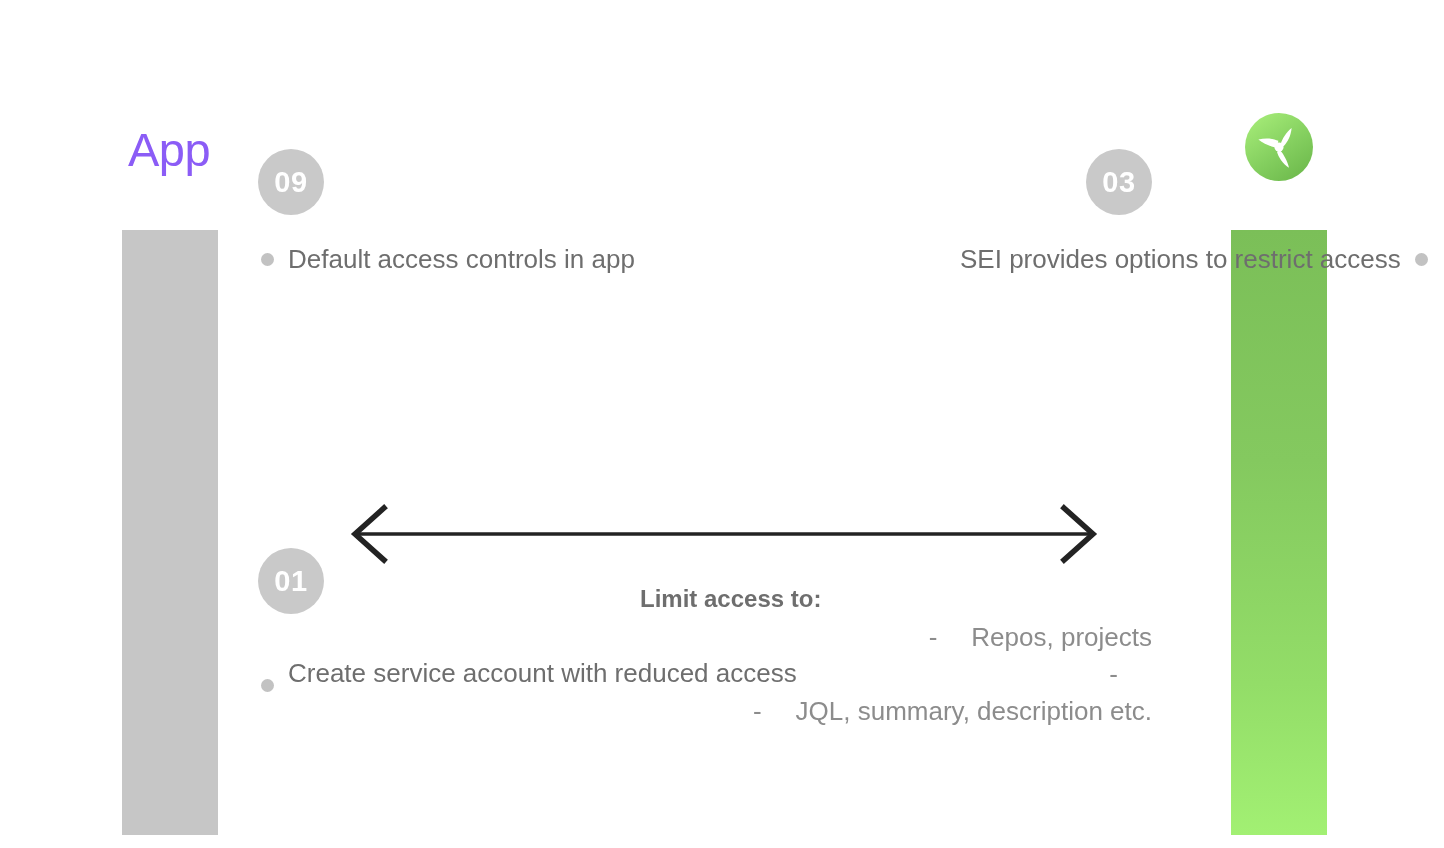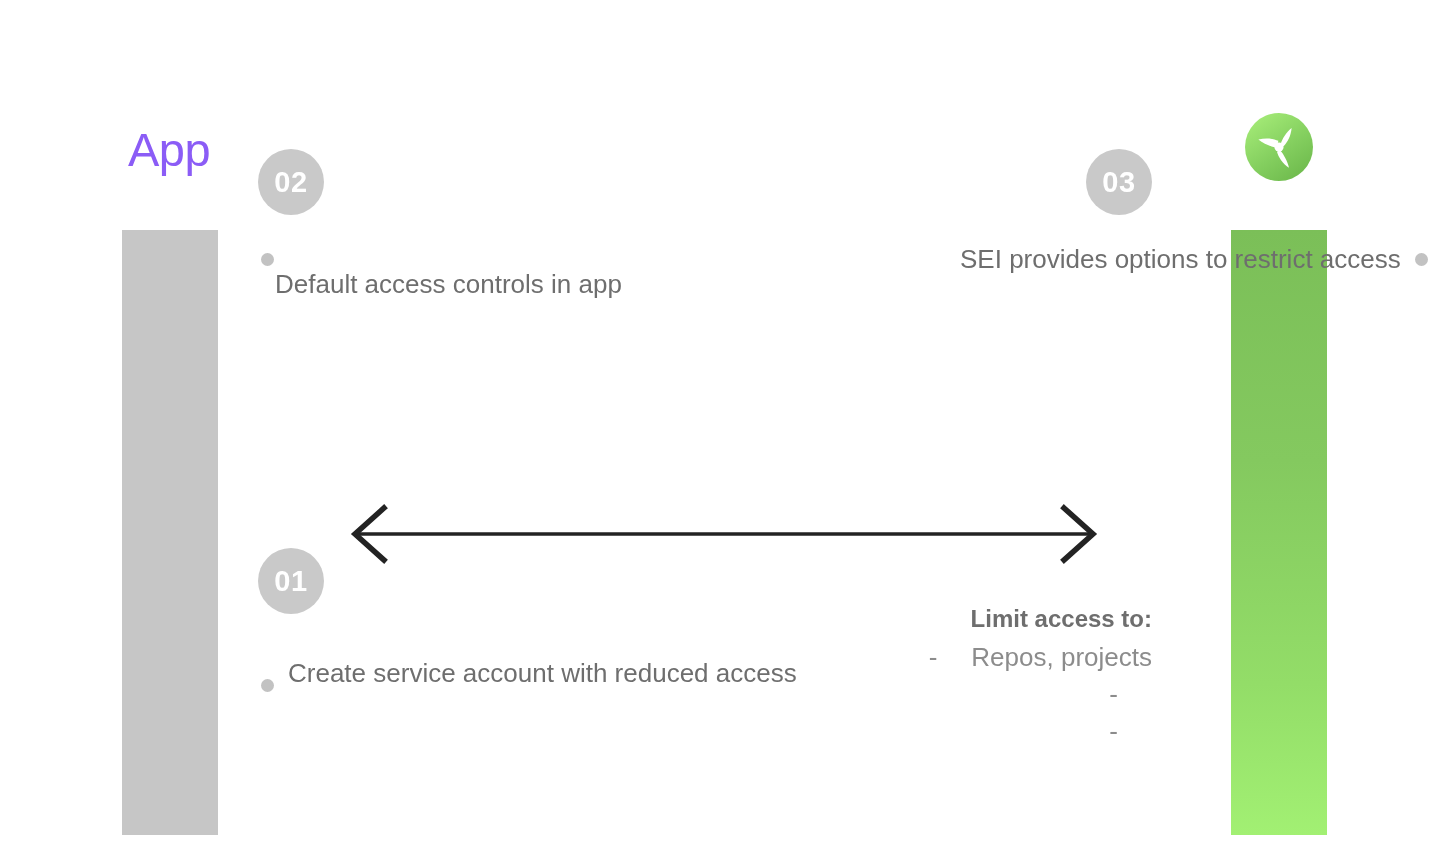--- a/index.html
+++ b/index.html
@@ -92,21 +92,21 @@
     flex: 0 0 auto;
     margin-top: 12px;
   }
   .bullet-text {
     font-size: 26px;
     line-height: 37px;
     color: #6e6e6e;
     font-weight: 400;
   }
 
-  .block-01 { left: 261px; top: 241px; flex-direction: column; }
+  .block-01 { left: 261px; top: 241px; }
   .block-01 .bullet-text { margin-left: 14px; text-align: left; }
 
   .block-02 { left: 261px; top: 655px; align-items: flex-end; }
   .block-02 .bullet-text { margin-left: 14px; text-align: left; }
 
   .block-03 { left: 960px; top: 241px; }
   .block-03 .bullet-text { margin-right: 14px; text-align: center; }
 
   
   .arrow {
@@ -115,23 +115,22 @@
     top: 504px;
     width: 752px;
     height: 60px;
   }
   .arrow svg { display: block; }
 
   
   .limit-block {
     position: absolute;
     left: 640px;
-    top: 602px;
+    top: 582px;
     width: 512px;
-    text-align: right;
   }
   .limit-title {
     font-size: 24px;
     line-height: 34px;
     font-weight: 700;
     color: #6e6e6e;
     margin-bottom: 3px;
   }
   .limit-row {
     display: flex;
@@ -169,21 +168,21 @@
     <circle cx="35" cy="35" r="34" fill="url(#logoGrad)"></circle>
     <g fill="#ffffff">
       <path d="M36.6 32.4 C38.0 27.0 42.0 20.6 47.6 16.0 C47.0 23.4 43.8 30.0 39.6 34.2 Z"></path>
       <path d="M32.6 35.6 C27.0 34.8 19.6 31.8 14.4 27.6 C21.6 25.6 29.0 26.4 34.4 28.8 Z"></path>
       <path d="M36.0 38.0 C39.6 42.2 43.4 49.0 45.0 55.8 C38.8 51.8 34.6 45.6 33.0 39.8 Z"></path>
       <circle cx="35" cy="35" r="4.6"></circle>
     </g>
   </svg>
 </div>
 
-<div class="badge badge-01">02</div>
+<div class="badge badge-01">09</div>
 
 <div class="badge badge-02">01</div>
 
 <div class="badge badge-03">03</div>
 
 <div class="bullet-block block-01">
   <span class="bullet-dot"></span>
   <span class="bullet-text">Default access controls in app</span>
 </div>
 
@@ -209,14 +208,15 @@
   <div class="limit-title">Limit access to:</div>
   <div class="limit-row">
     <span class="limit-dash">-</span>
     <span class="limit-item">Repos, projects</span>
   </div>
   <div class="limit-row">
     <span class="limit-dash">-</span>
   </div>
   <div class="limit-row">
     <span class="limit-dash">-</span>
+    <span class="limit-item">JQL, summary, description etc.</span>
   </div>
 </div>
 
 </body></html>

